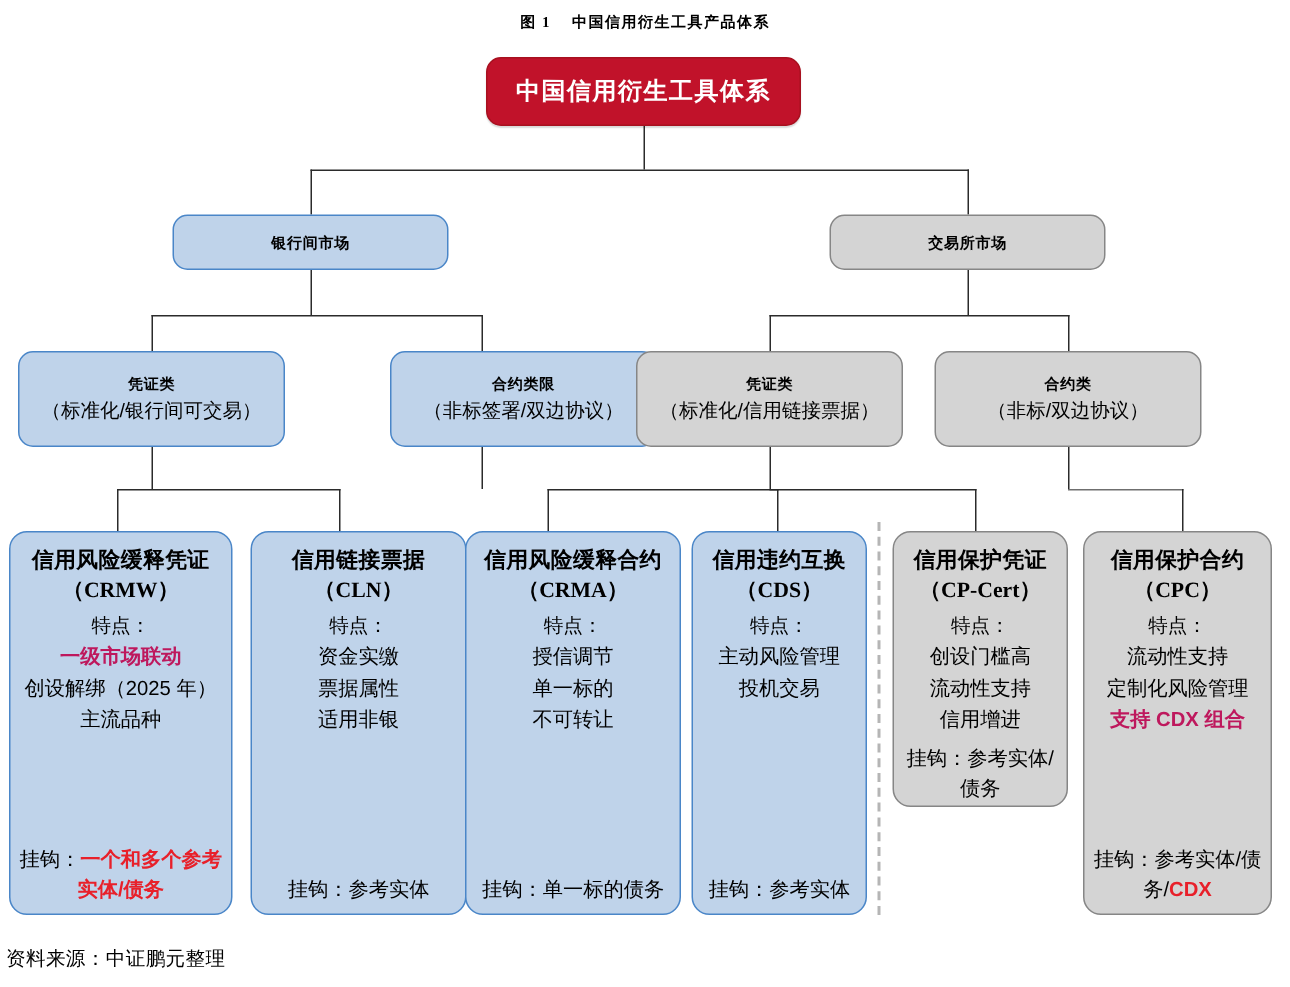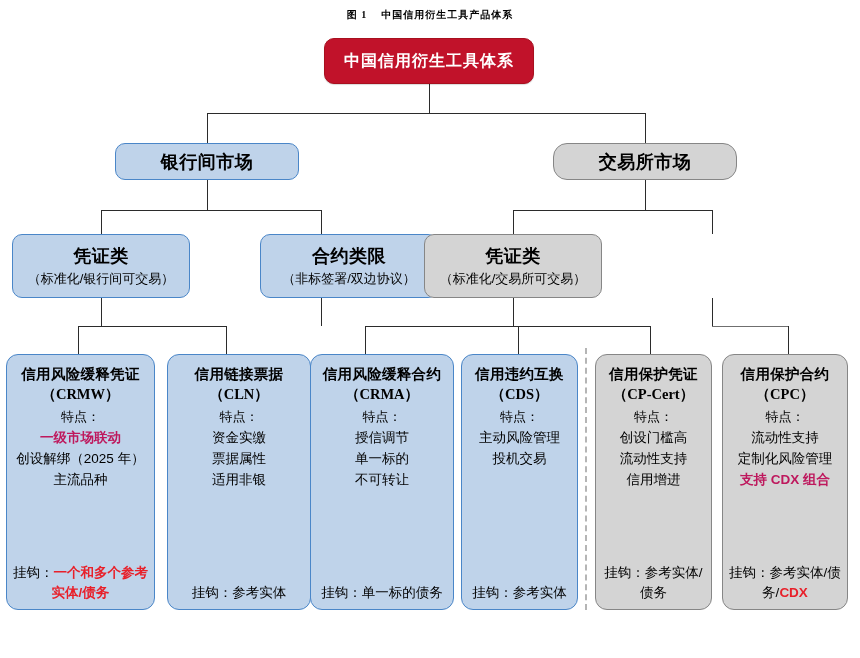--- a/index.html
+++ b/index.html
@@ -32,21 +32,21 @@
     color:#ffffff;font-weight:bold;font-size:16px;
     letter-spacing:1px;
     box-shadow:0 1px 1px rgba(0,0,0,.15);
   }
   .node.blue{
     background:#BFD3EA;border:1.5px solid #4A86C8;
   }
   .node.gray{
     background:#D4D4D4;border:1.5px solid #868686;
   }
-  .node .hl{font-weight:bold;font-size:18px;letter-spacing:.5px;}
+  .node .hl{font-weight:bold;font-size:10px;letter-spacing:.5px;}
   .node .sub{font-size:13px;margin-top:2px;letter-spacing:0px;}
 
   
   .leaf{
     position:absolute;box-sizing:border-box;border-radius:12px;
     display:flex;flex-direction:column;align-items:center;
     padding:9px 5px 6px 5px;text-align:center;
   }
   .leaf.blue{background:#BFD3EA;border:1.5px solid #4A86C8;}
   .leaf.gray{background:#D4D4D4;border:1.5px solid #868686;}
@@ -128,39 +128,43 @@
   <div class="divider" style="left:585px;top:348px;height:262px;"></div>
 
   <div class="node root" style="left:324px;top:38px;width:210px;height:46px;">
     <span>中国信用衍生工具体系</span>
   </div>
 
   <div class="node blue" style="left:115px;top:143px;width:184px;height:37px;">
     <span class="hl">银行间市场</span>
   </div>
 
-  <div class="node gray" style="left:553px;top:143px;width:184px;height:37px;border-radius:14px;">
+  <div class="node gray" style="left:553px;top:143px;width:184px;height:37px;">
     <span class="hl">交易所市场</span>
   </div>
 
   <div class="node blue" style="left:12px;top:234px;width:178px;height:64px;">
     <span class="hl">凭证类</span>
     <span class="sub">（标准化/银行间可交易）</span>
   </div>
 
   <div class="node blue" style="left:232px;top:234px;width:178px;height:64px;margin-left:28px;">
     <span class="hl">合约类限</span>
     <span class="sub">（非标签署/双边协议）</span>
   </div>
 
   <div class="node gray" style="left:424px;top:234px;width:178px;height:64px;">
     <span class="hl">凭证类</span>
-    <span class="sub">（标准化/交易所可交易）</span>
-  </div>
-
+    <span class="sub">（标准化/信用链接票据）</span>
+  </div>
+
+  <div class="node gray" style="left:623px;top:234px;width:178px;height:64px;">
+    <span class="hl">合约类</span>
+    <span class="sub">（非标/双边协议）</span>
+  </div>
 
   <div class="leaf blue" style="left:6px;top:354px;width:149px;height:256px;">
     <div class="name">信用风险缓释凭证</div>
     <div class="code">（CRMW）</div>
     <div class="feat-label">特点：</div>
     <div class="feat red">一级市场联动</div>
     <div class="feat">创设解绑（2025 年）</div>
     <div class="feat">主流品种</div>
     <div class="spacer"></div>
     <div class="link"><span>挂钩：</span><span class="red">一个和多个参考实体/债务</span></div>
@@ -191,21 +195,21 @@
   <div class="leaf blue" style="left:461px;top:354px;width:117px;height:256px;">
     <div class="name">信用违约互换</div>
     <div class="code">（CDS）</div>
     <div class="feat-label">特点：</div>
     <div class="feat">主动风险管理</div>
     <div class="feat">投机交易</div>
     <div class="spacer"></div>
     <div class="link"><span>挂钩：</span><span>参考实体</span></div>
   </div>
 
-  <div class="leaf gray" style="left:595px;top:354px;width:117px;height:256px;">
+  <div class="leaf gray" style="left:595px;top:354px;width:117px;height:184px;">
     <div class="name">信用保护凭证</div>
     <div class="code">（CP-Cert）</div>
     <div class="feat-label">特点：</div>
     <div class="feat">创设门槛高</div>
     <div class="feat">流动性支持</div>
     <div class="feat">信用增进</div>
     <div class="spacer"></div>
     <div class="link"><span>挂钩：</span><span>参考实体/债务</span></div>
   </div>
 
@@ -213,13 +217,14 @@
     <div class="name">信用保护合约</div>
     <div class="code">（CPC）</div>
     <div class="feat-label">特点：</div>
     <div class="feat">流动性支持</div>
     <div class="feat">定制化风险管理</div>
     <div class="feat red">支持 CDX 组合</div>
     <div class="spacer"></div>
     <div class="link"><span>挂钩：</span><span>参考实体/债务/</span><span class="red">CDX</span></div>
   </div>
 
+  <div class="source">资料来源：中证鹏元整理</div>
 </div>
 
 </body></html>

